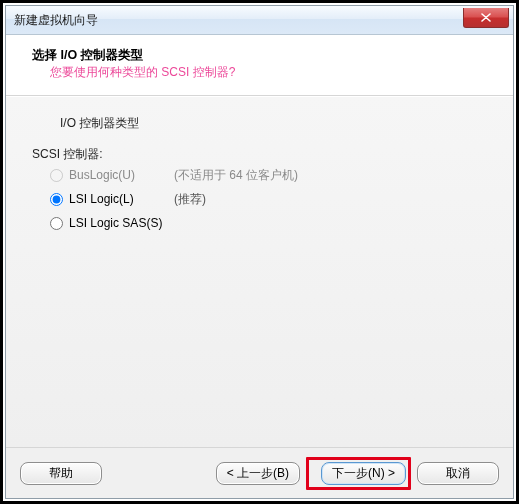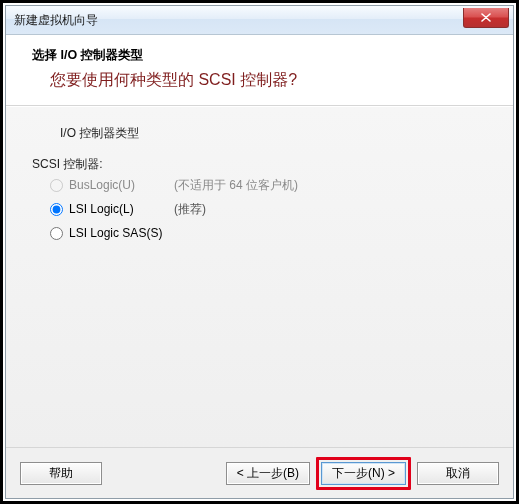--- a/index.html
+++ b/index.html
@@ -3,38 +3,38 @@
 <meta charset="utf-8">
 <style>
   html,body{margin:0;padding:0;font-family:"Microsoft YaHei","Segoe UI",Tahoma,Arial,sans-serif;font-size:12px;color:#000;background:#fff;}
   .outer-frame{width:519px;height:504px;box-sizing:border-box;border:3px solid #000;background:#fff;position:relative;}
   .window{position:absolute;top:2px;left:2px;right:2px;bottom:2px;border:1px solid #8f9da8;background:#fff;display:flex;flex-direction:column;}
   .titlebar{height:28px;background:linear-gradient(to bottom,#f7fbff 0%,#e4eef9 45%,#d6e5f5 46%,#dce9f7 100%);border-bottom:1px solid #b7c6d3;display:flex;align-items:center;position:relative;}
   .titlebar .title{padding-left:8px;font-size:12px;color:#1a1a1a;}
   .close-btn{position:absolute;right:4px;top:2px;width:44px;height:19px;border:1px solid #8b2d2d;border-top:none;border-radius:0 0 3px 3px;background:linear-gradient(to bottom,#e57e7e 0%,#d94f4f 48%,#c72e2e 52%,#b63030 100%);display:flex;align-items:center;justify-content:center;cursor:pointer;}
   .close-btn svg{display:block;}
   .header-panel{background:#fff;border-bottom:1px solid #d6d6d6;padding:12px 18px 14px 26px;}
-  .header-title{font-weight:bold;font-size:12.5px;margin-bottom:6px;}
-  .header-sub{font-size:16px;color:#7f1d1d;padding-left:18px;}
+  .header-title{font-weight:bold;font-size:12.5px;}
+  .header-sub{font-size:12px;color:#ec4899;padding-left:18px;}
   .body-panel{flex:1;background:#f3f3f3;background:linear-gradient(to bottom,#f6f6f6,#efefef);padding:18px 26px 10px 26px;border-top:1px solid #fff;}
   .section-title{font-size:12px;margin-bottom:14px;color:#222;margin-left:28px;}
   .field-label{font-size:12px;color:#222;}
   .radio-group{padding-left:18px;}
   .radio-row{display:flex;align-items:center;height:24px;font-size:12px;}
   .radio-row input[type=radio]{margin:0 6px 0 0;}
   .radio-row.disabled{color:#8a8a8a;}
   .radio-label{min-width:105px;}
   .radio-hint{color:#555;}
   .radio-row.disabled .radio-hint{color:#8a8a8a;text-align:right;}
   .footer{height:50px;border-top:1px solid #d6d6d6;background:#f0f0f0;display:flex;align-items:center;padding:0 14px;}
   .footer-spacer{flex:1;}
-  .btn{height:23px;min-width:82px;padding:0 10px;margin-left:6px;font-size:12px;font-family:inherit;border:1px solid #8e8e8e;border-radius:0;background:linear-gradient(to bottom,#fdfdfd,#e7e7e7);cursor:pointer;display:inline-flex;align-items:center;justify-content:center;box-shadow:inset 0 0 0 1px #fff;}
+  .btn{height:23px;min-width:82px;padding:0 10px;margin-left:6px;font-size:12px;font-family:inherit;border:1px solid #8e8e8e;border-radius:8px;background:linear-gradient(to bottom,#fdfdfd,#e7e7e7);cursor:pointer;display:inline-flex;align-items:center;justify-content:center;box-shadow:inset 0 0 0 1px #fff;}
   .btn-help{margin-left:0;}
   .highlight-next{display:inline-flex;align-items:center;justify-content:center;border:3px solid #e1001a;padding:2px;margin-left:6px;border-radius:1px;}
-  .highlight-next .btn{margin-left:0;border-color:#5a98d1;box-shadow:inset 0 0 0 1px #cfe4f7;}
+  .highlight-next .btn{margin-left:10px;border-color:#5a98d1;box-shadow:inset 0 0 0 1px #cfe4f7;}
 </style>
 </head>
 <body>
 
 <div class="outer-frame">
   <div class="window">
 
     <div class="titlebar">
       <span class="title">新建虚拟机向导</span>
       <div class="close-btn">

